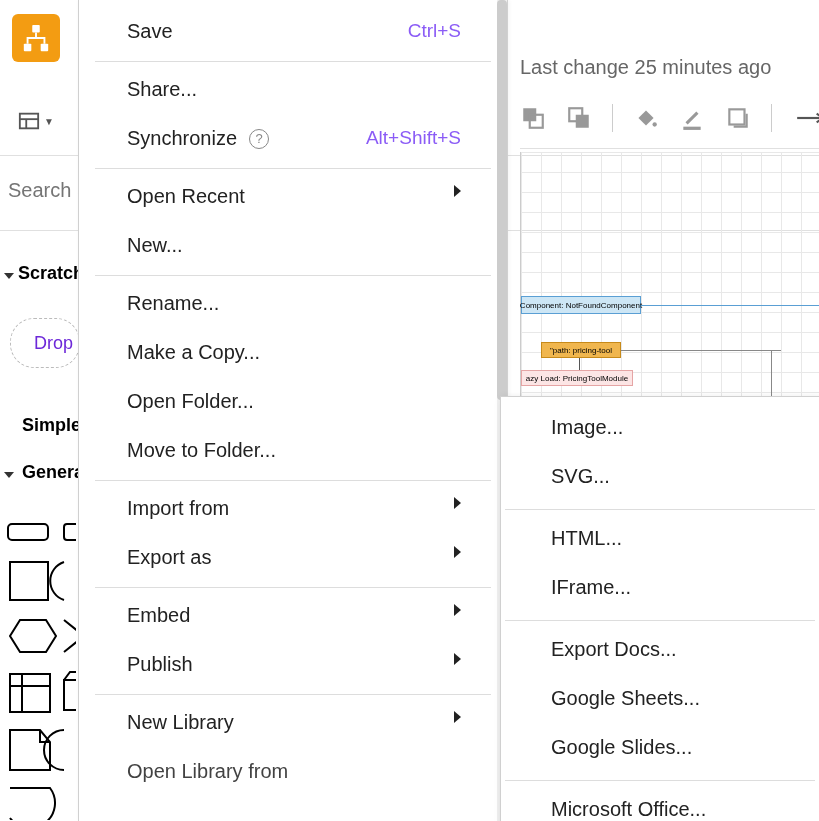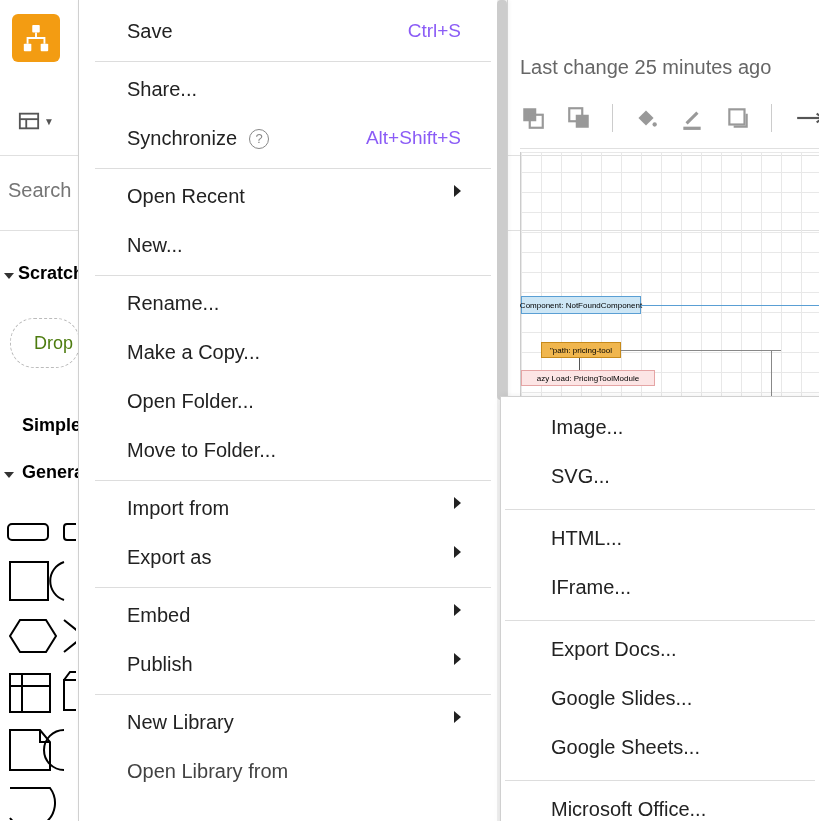--- a/index.html
+++ b/index.html
@@ -37,21 +37,21 @@
   }
 
   
   .side-label {
     position: absolute; left: 0; color: #000; font-size: 18px; font-weight: 600;
   }
   .scratch-lbl { top: 263px; left: 18px; }
   .drop-zone {
     position: absolute; top: 318px; left: 10px; width: 70px; height: 50px;
     border: 1.5px dashed #bbb; border-radius: 24px; display:flex; align-items:center; justify-content:flex-end; padding-right:6px;
-    color:#4d7c0f; font-size:18px;
+    color:#6d28d9; font-size:18px;
   }
   .simple-lbl { top: 408px; left: 22px; margin-top: 7px; }
   .general-lbl { top: 462px; left: 0; padding-left:22px; }
   .general-lbl::before{
     content:""; position:absolute; left:6px; top:8px; border-left:6px solid #333; border-top:5px solid transparent; border-bottom:5px solid transparent; transform: rotate(90deg);
   }
   .scratch-lbl::before{
     content:""; position:absolute; left:-12px; top:8px; border-left:6px solid #333; border-top:5px solid transparent; border-bottom:5px solid transparent; transform: rotate(90deg);
   }
 
@@ -82,21 +82,21 @@
       linear-gradient(to bottom, #e8e8e8 1px, transparent 1px);
     background-size: 20px 20px;
     border-left:1px solid #ccc;
   }
   .diagram-box {
     position:absolute; font-size:8px; text-align:center; display:flex; align-items:center; justify-content:center;
     white-space:nowrap; padding:0 4px;
   }
   .box-blue { top:144px; left:0; width:120px; height:18px; background:#cde6f5; border:1px solid #5a9fd4; }
   .box-orange { top:190px; left:20px; width:80px; height:16px; background:#f0b64e; border:1px solid #c78a1a; }
-  .box-pink { top:218px; left:0; width:134px; height:16px; background:#fce5e5; border:1px solid #e5a5a5; }
+  .box-pink { top:218px; left:0; width:112px; height:16px; background:#fce5e5; border:1px solid #e5a5a5; }
   .arrow-line { position:absolute; background:#7ab; }
 
   
   .menu {
     position:absolute; top:0; left:78px; width:430px; height:821px;
     background:#fff; border-left:1px solid #d0d0d0; border-right:1px solid #d0d0d0;
     box-shadow: 1px 0 4px rgba(0,0,0,0.05);
     padding-top:8px;
     overflow:hidden;
   }
@@ -325,24 +325,24 @@
       <span>HTML...</span>
     </div>
     <div class="menu-item">
       <span>IFrame...</span>
     </div>
     <div class="menu-sep"></div>
     <div class="menu-item">
       <span>Export Docs...</span>
     </div>
     <div class="menu-item">
+      <span>Google Sheets...</span>
+    </div>
+    <div class="menu-item">
       <span>Google Slides...</span>
     </div>
-    <div class="menu-item">
-      <span>Google Sheets...</span>
-    </div>
     <div class="menu-sep"></div>
     <div class="menu-item">
       <span>Microsoft Office...</span>
     </div>
   </div>
 
 </div>
 
 </body></html>

